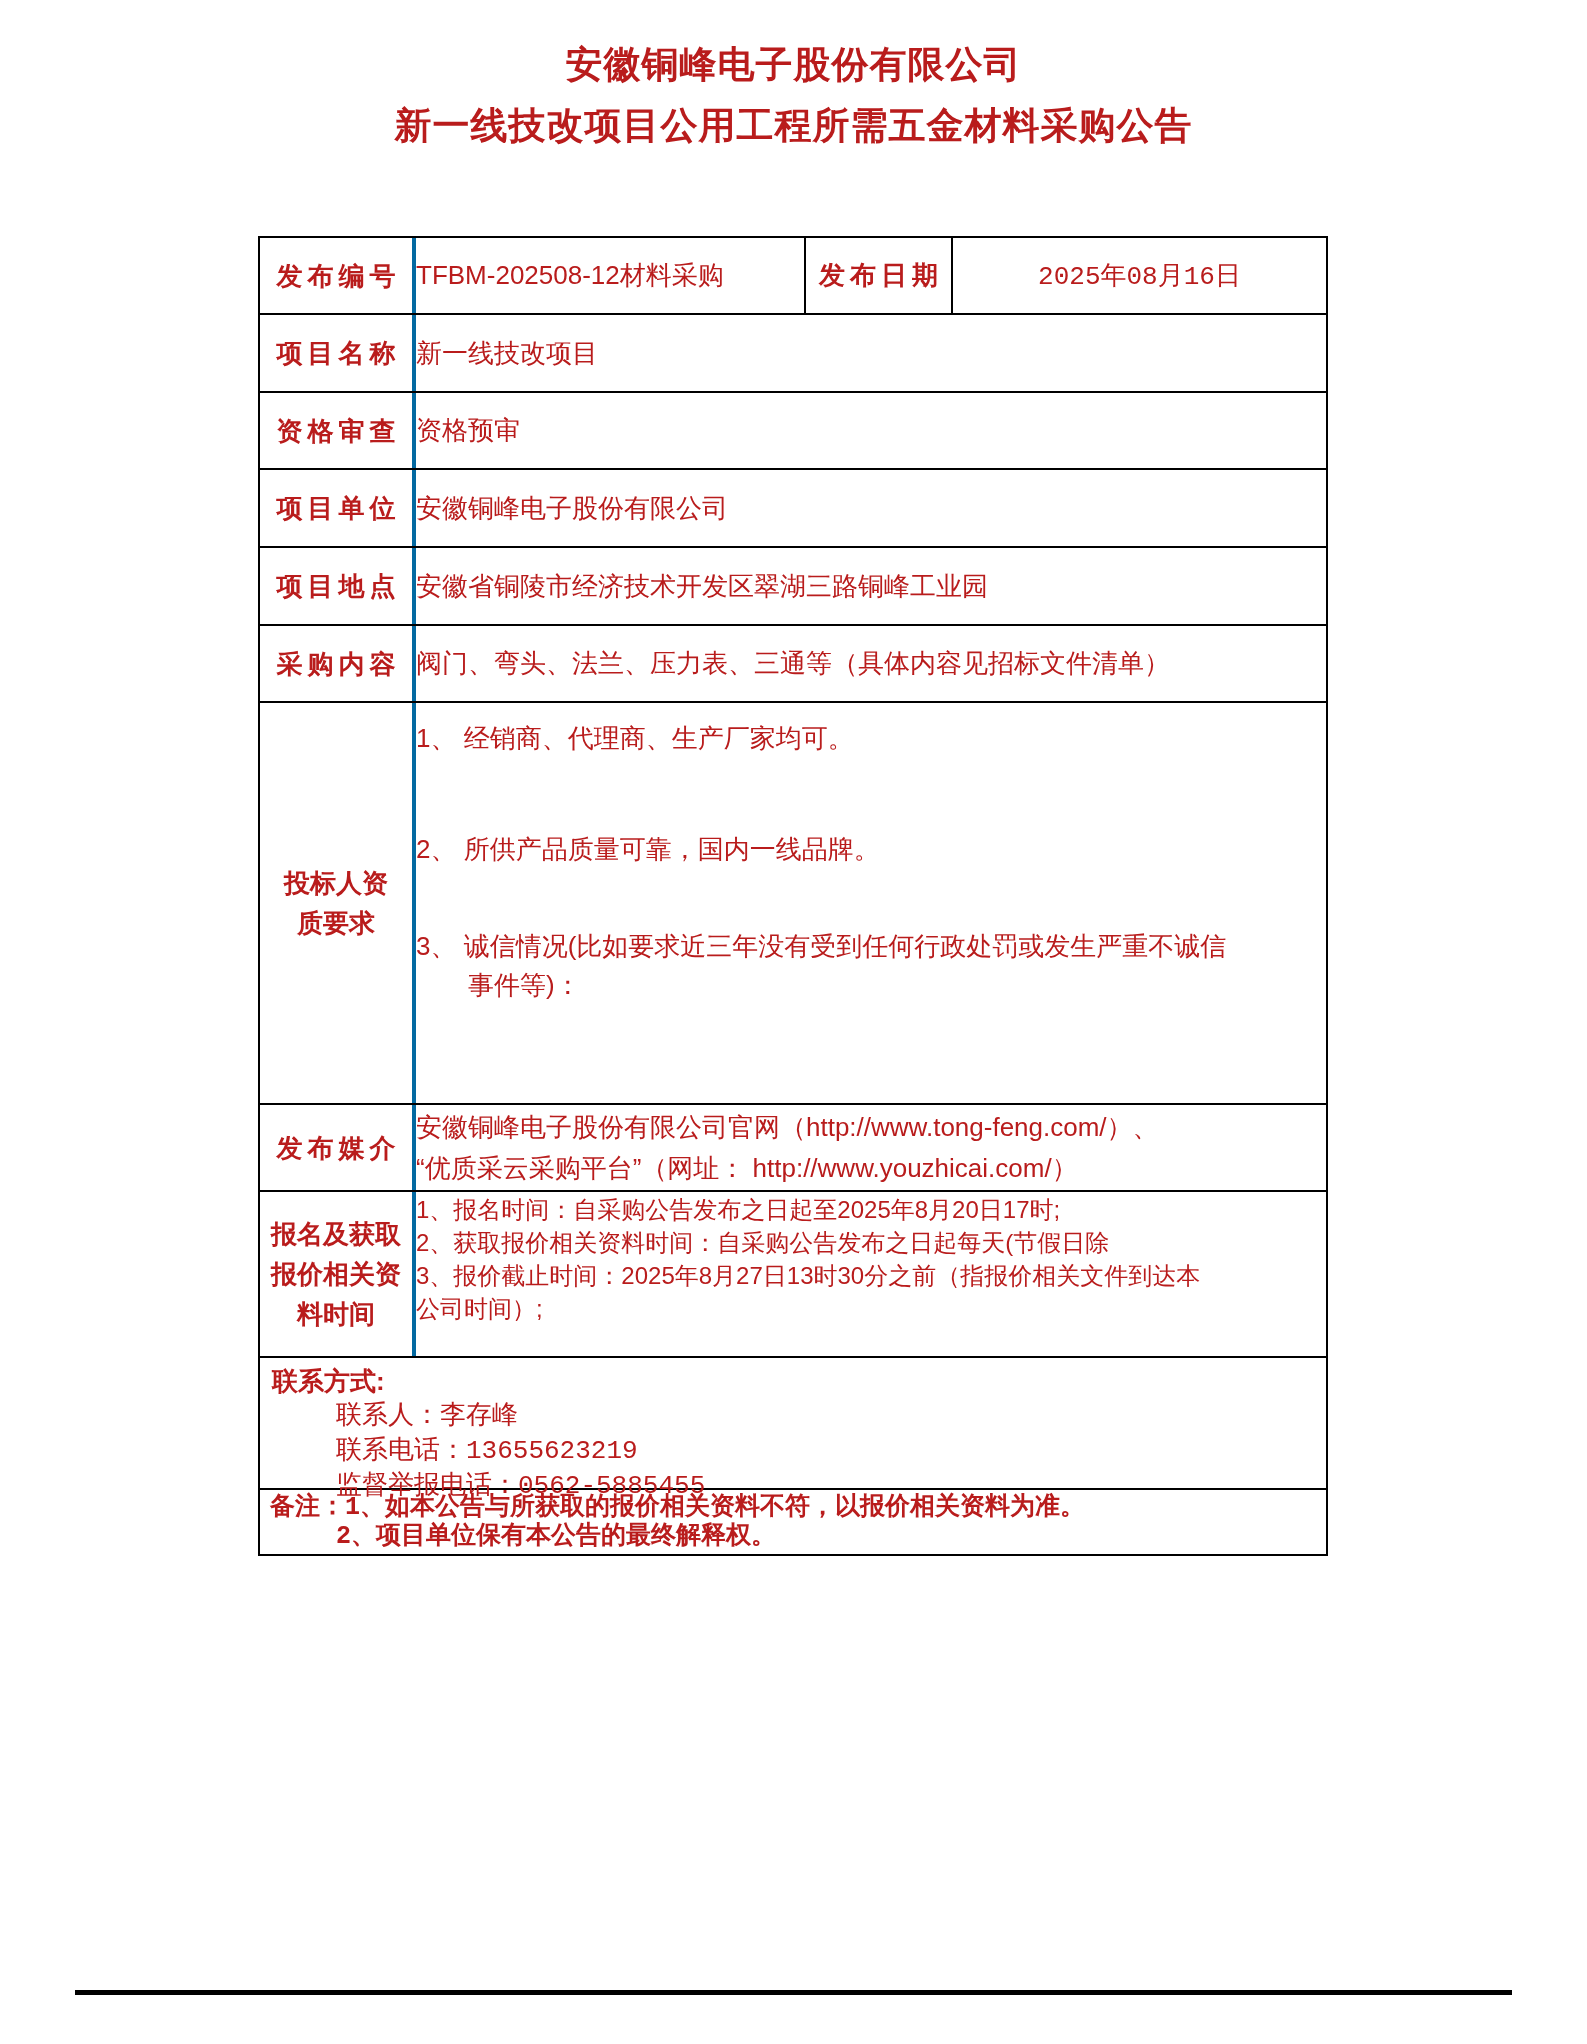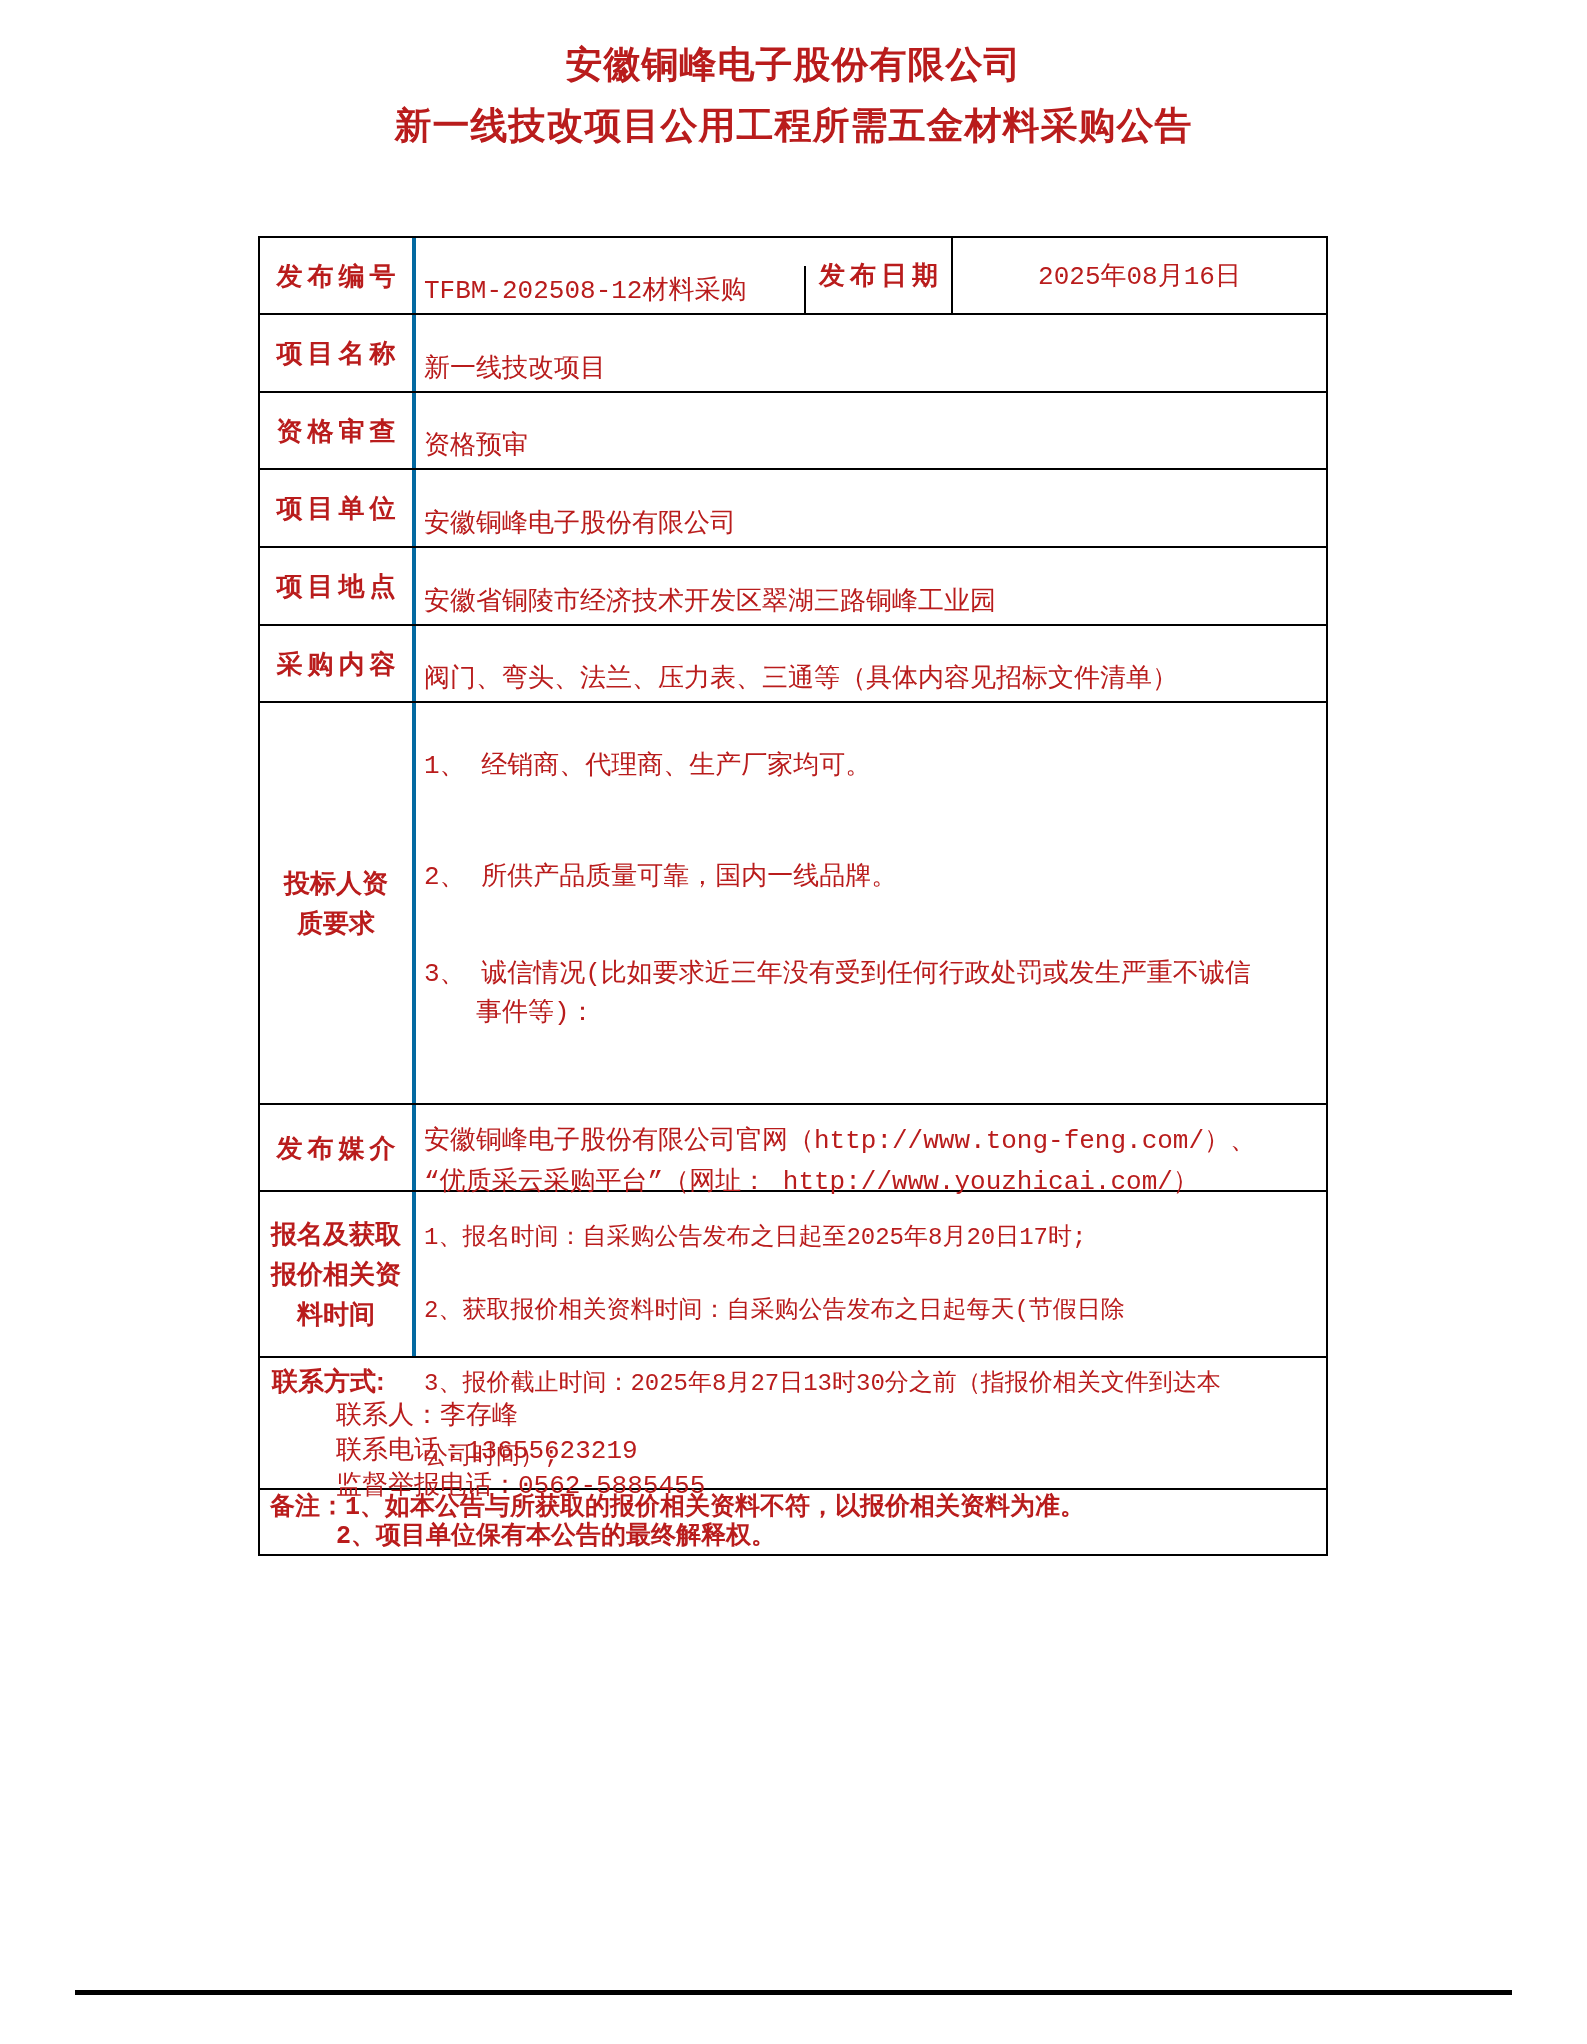--- a/index.html
+++ b/index.html
@@ -44,25 +44,23 @@
     align-items:center;
     font-weight:bold;
     font-size:26px;
     text-align:center;
     line-height:40px;
     font-family:"Liberation Sans", sans-serif;
   }
   .spread{letter-spacing:5px;margin-right:-5px;}
   .td-value{
     flex:1;
-    padding-left:8px;
     font-size:26px;
-    font-family:Liberation Mono, monospace;
+    font-family:Liberation Sans, sans-serif;
     font-weight:normal;
-    margin-top:28px;
   }
   .td-mid-label{
     width:147px;
     border-left:0;border-right:2px solid #000;
     align-items:center;
     font-weight:bold;font-size:26px;text-align:center;
     font-family:"Liberation Sans", sans-serif;
   }
   .td-date{
     flex:1;
@@ -80,21 +78,21 @@
   .qual-item2{margin-top:72px;}
   .qual-item3{margin-top:58px;}
   .qual-wrap{padding-left:52px;}
 
   
   .media-content{line-height:41px;}
 
   
   .sched-content{
     justify-content:flex-start;
-    font-size:24px;line-height:33px;padding-top:1px;gap:40px;
+    font-size:24px;line-height:33px;padding-top:1px;
   }
 
   
   .contact-cell{
     flex:1;box-sizing:border-box;
     padding:6px 0 0 12px;
     display:flex;flex-direction:column;justify-content:flex-start;
     font-size:26px;line-height:35px;
   }
   .contact-heading{font-weight:bold;font-family:"Liberation Sans", sans-serif;}

